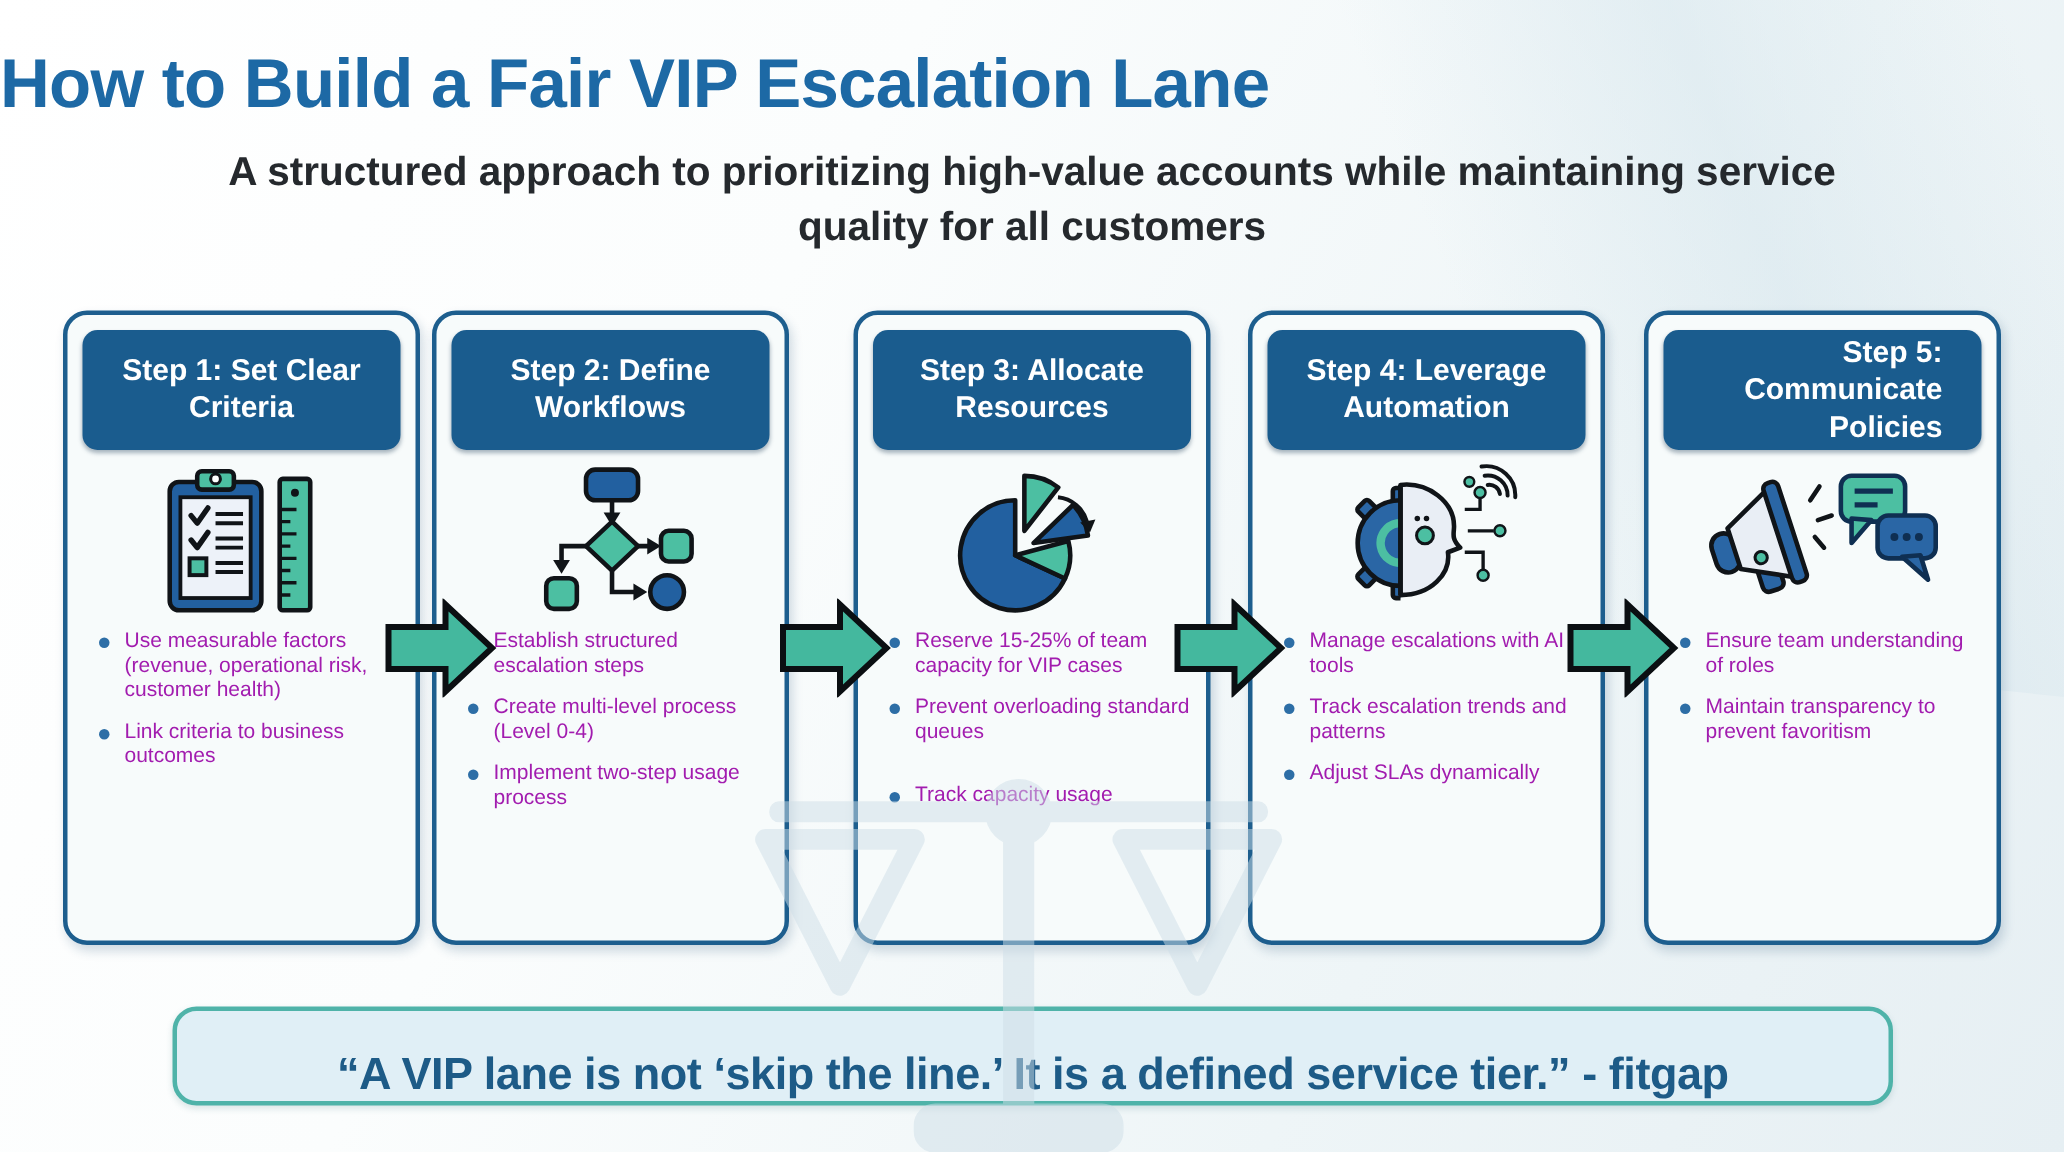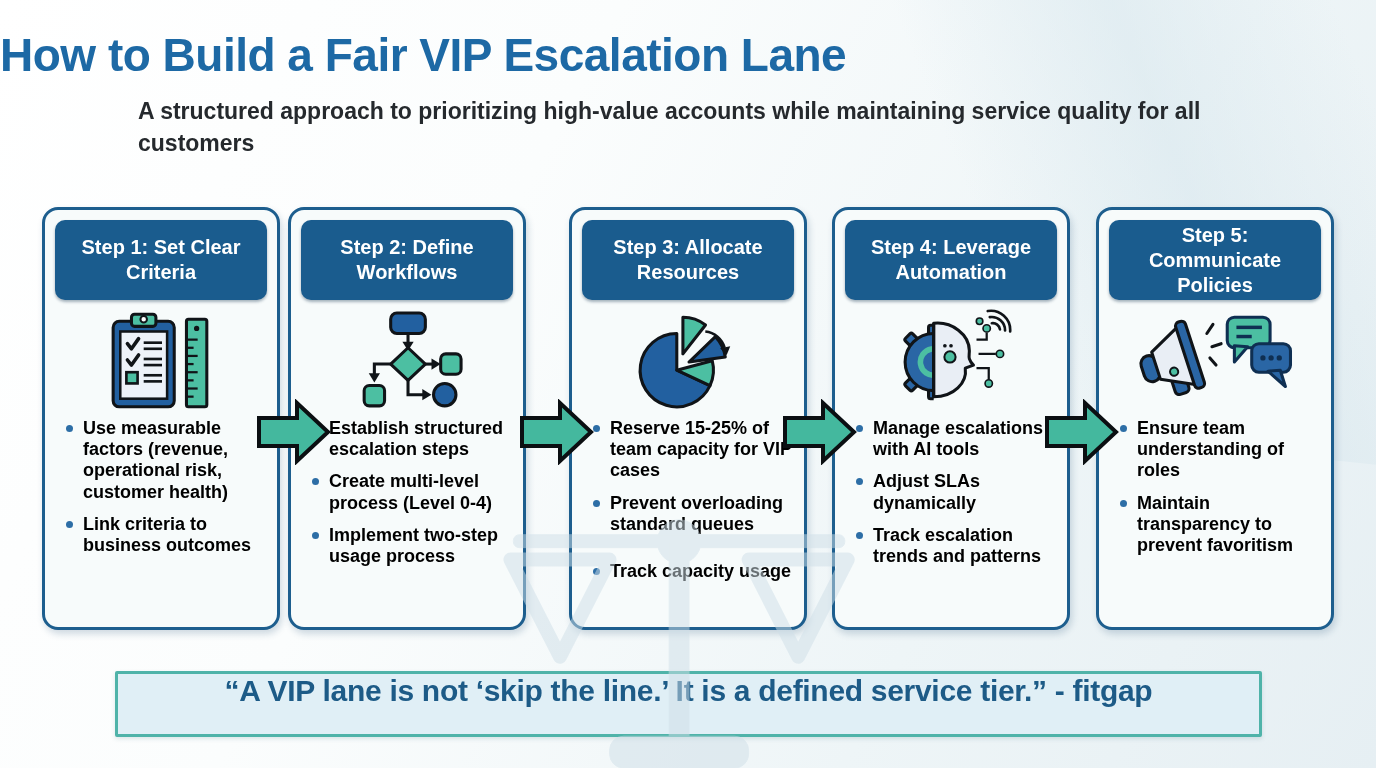--- a/index.html
+++ b/index.html
@@ -11,51 +11,51 @@
   .bg-band{
     position:absolute;top:-120px;right:-160px;width:760px;height:560px;z-index:0;
     background:linear-gradient(62deg,rgba(255,255,255,0) 30%,rgba(214,230,237,0.55) 52%,rgba(255,255,255,0) 74%);
     transform:rotate(6deg);pointer-events:none;
   }
   .title{
     position:absolute;top:28px;left:0;width:100%;margin:0;z-index:2;
     font-size:46px;font-weight:bold;letter-spacing:-0.5px;color:#1d69a5;
   }
   .subtitle{
-    position:absolute;top:96px;left:138px;width:1100px;margin:0;text-align:left;z-index:2;
-    font-size:23px;font-weight:600;line-height:1.38;color:#25292d;
+    position:absolute;top:96px;left:138px;width:1100px;margin:0;text-align:center;z-index:2;
+    font-size:27px;font-weight:600;line-height:1.38;color:#25292d;
   }
   .card{
     position:absolute;top:207px;width:238px;height:423px;z-index:2;box-sizing:border-box;
     background:#f7fbfb;border:3px solid #1d5e8e;border-radius:16px;
     box-shadow:2px 4px 7px rgba(25,70,110,0.20);
   }
   .card-header{
     height:80px;margin:10px 10px 0;padding:0 8px;box-sizing:content-box;
     background:#1a5c8e;border-radius:10px;
     display:flex;align-items:center;justify-content:center;text-align:center;
     color:#ffffff;font-size:20px;font-weight:bold;line-height:1.25;
     box-shadow:0 2px 3px rgba(10,40,70,0.35);
   }
-  .card-header.narrow{padding:0 26px;}
+  .card-header.narrow{padding:0 26px;text-align:right;}
   .icon-wrap{height:108px;margin-top:6px;display:flex;align-items:center;justify-content:center;}
   .bullets{list-style:none;margin:4px 0 0;padding:0 10px 0 20px;}
   .bullets li{
     position:relative;padding-left:18px;margin-bottom:11px;
-    font-size:18px;font-weight:700;line-height:1.18;color:#000000;
+    font-size:14px;font-weight:400;line-height:1.18;color:#a21caf;
   }
   .bullets li::before{
     content:"";position:absolute;left:1px;top:7px;width:7px;height:7px;border-radius:50%;background:#2d6ea6;
   }
   .bullets li.extra-gap{margin-top:26px;}
   .arrow{position:absolute;top:399px;width:76px;height:66px;z-index:3;}
   .quote-box{
     position:absolute;left:115px;top:671px;width:1147px;height:66px;z-index:4;box-sizing:border-box;
-    background:#e0eff6;border:3px solid #4fb3a9;border-radius:2px;
-    display:flex;align-items:flex-start;justify-content:center;
+    background:#e0eff6;border:3px solid #4fb3a9;border-radius:16px;
+    display:flex;align-items:flex-end;justify-content:center;
     box-shadow:0 2px 4px rgba(40,100,110,0.15);
   }
   .quote-text{font-size:30px;font-weight:bold;color:#1d5b87;letter-spacing:-0.3px;}
   .watermark{position:absolute;left:472px;top:500px;width:440px;height:268px;z-index:5;opacity:0.5;pointer-events:none;}
 </style>
 </head>
 <body>
 
 <div class="canvas">
   <div class="bg-band"></div>
@@ -183,22 +183,22 @@
         </g>
         <g stroke="#101418" stroke-width="2.6" fill="none" stroke-linecap="round">
           <path d="M101,14 A7 7 0 0 1 109,20"></path>
           <path d="M99,8 A13 13 0 0 1 114,21"></path>
           <path d="M97,2 A19 19 0 0 1 119,22"></path>
         </g>
       </svg>
     </div>
     <ul class="bullets">
       <li>Manage escalations with AI tools</li>
+      <li>Track escalation trends and patterns</li>
       <li>Adjust SLAs dynamically</li>
-      <li>Track escalation trends and patterns</li>
     </ul>
   </section>
 
   <section class="card" style="left:1096px">
     <div class="card-header narrow">Step 5: Communicate Policies</div>
     <div class="icon-wrap">
       <svg width="168" height="102" viewBox="0 0 156 100">
         <g transform="rotate(-18 38 52)">
           <rect x="30" y="58" width="14" height="26" rx="4" fill="#2a66a5" stroke="#101418" stroke-width="3"></rect>
           <rect x="6" y="38" width="16" height="26" rx="8" fill="#2a66a5" stroke="#101418" stroke-width="3"></rect>

